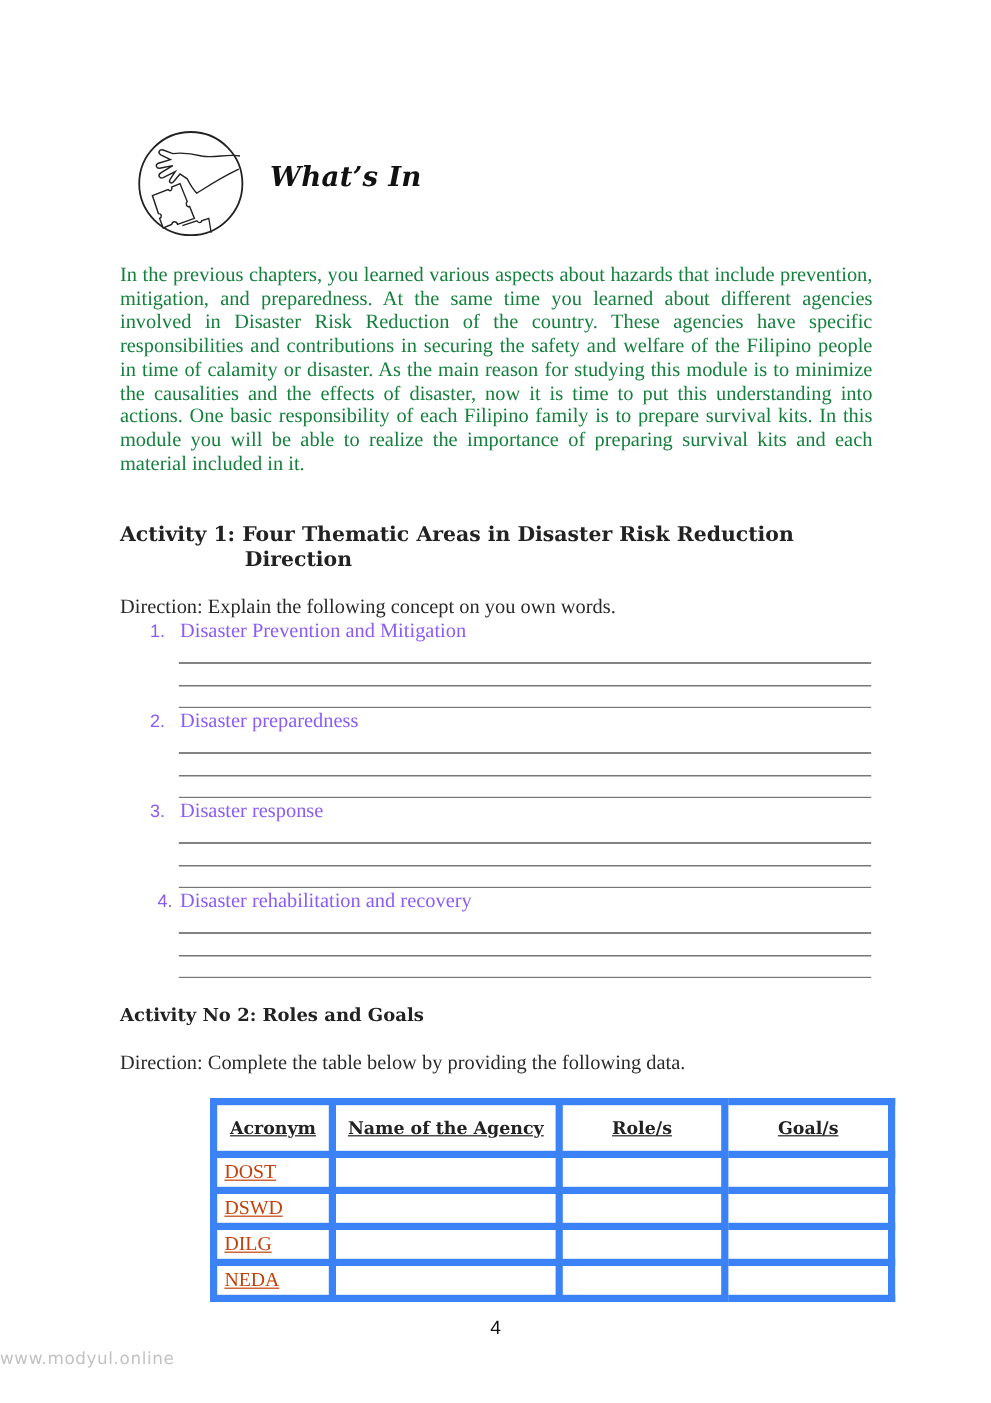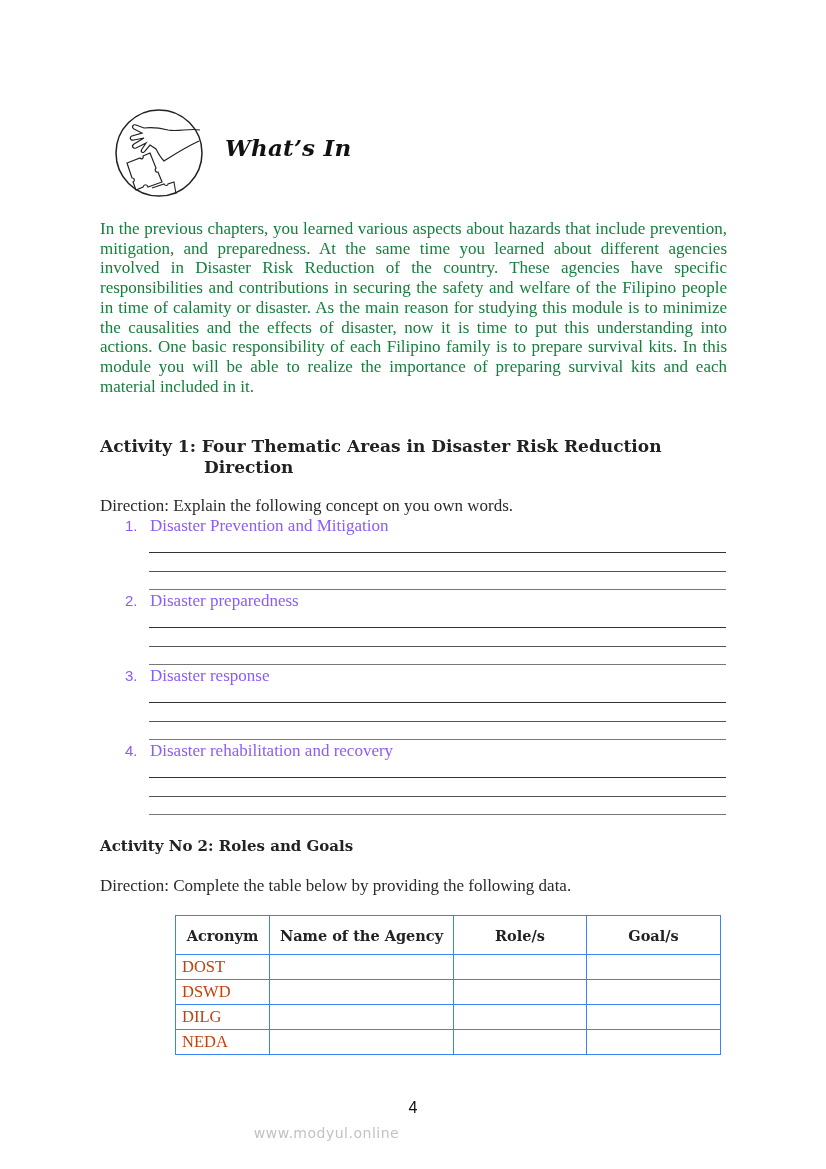--- a/index.html
+++ b/index.html
@@ -10,26 +10,26 @@
   .act1-title { position: absolute; left: 100px; top: 436px; font-family: "DejaVu Serif", serif; font-weight: bold; font-size: 17px; color: #222; line-height: 21px; }
   .act1-title .l2 { display: block; padding-left: 104px; }
   .direction { position: absolute; left: 100px; font-family: "Liberation Serif", serif; font-size: 17px; color: #2a2a2a; }
   .item { position: absolute; left: 125px; font-family: "Liberation Serif", serif; font-size: 17px; color: #8b5cf6; }
   .item .num { display: inline-block; width: 25px; font-family: "Liberation Sans", sans-serif; font-size: 15px; }
   .line { position: absolute; left: 149px; width: 577px; height: 0; border-top: 1.3px solid #333; }
   .line.mid { border-top-color: #555; }
   .line.last { border-top: 1.3px solid #777; }
   .act2-title { position: absolute; left: 100px; top: 837px; font-family: "DejaVu Serif", serif; font-weight: bold; font-size: 15px; color: #222; }
   table.roles { position: absolute; left: 175px; top: 915px; border-collapse: collapse; }
-  table.roles td, table.roles th { border: 1px solid #3b82f6; padding: 0; }
+  table.roles td, table.roles th { border: 6px solid #3b82f6; padding: 0; text-decoration: underline; }
   table.roles th { font-family: "DejaVu Serif", serif; font-weight: bold; font-size: 14.5px; color: #222; height: 38px; line-height: 17px; text-align: center; }
   table.roles td { height: 24px; font-family: "Liberation Serif", serif; font-size: 16.5px; color: #c2410c; padding-left: 6px; }
   .c1 { width: 93px; } .c2 { width: 183px; } .c3 { width: 132px; } .c4 { width: 133px; }
   .page-num { position: absolute; left: 0; width: 826px; top: 1099px; text-align: center; font-family: "Liberation Sans", sans-serif; font-size: 16px; color: #111; }
-  .watermark { position: absolute; left: 0; width: 653px; top: 1125px; text-align: center; font-family: "DejaVu Sans", sans-serif; font-size: 14px; color: #c2c2c2; letter-spacing: 0.5px; }
+  .watermark { position: absolute; left: 0; width: 653px; top: 1125px; font-family: "DejaVu Sans", sans-serif; font-size: 14px; color: #c2c2c2; letter-spacing: 0.5px; }
 </style>
 </head>
 <body>
 
 <div class="icon-wrap">
   <svg width="94" height="90" viewBox="0 0 94 90">
     <circle cx="47" cy="45" r="43" fill="none" stroke="#222" stroke-width="1.5"></circle>
     <path d="M88 22 C78 20 66 24 56 22 C48 20 40 19 32 20 L24 17 C21 16 19 19 22 21 L30 25 L20 28 C17 29 18 33 22 32 L32 30 L22 36 C19 38 21 41 24 40 L34 35 L30 41 C28 44 31 46 33 43 L38 37 L44 41 C46 45 48 49 52 53 C60 48 72 40 87 33" fill="none" stroke="#222" stroke-width="1.2"></path>
     <path d="M15 55 L28 50 C30 52 32 50 31 48 L38 45 L44 60 C42 62 44 65 46 64 L50 74 L36 79 C35 76 32 76 31 79 L24 82 L21 74 C23 73 23 70 20 70 Z" fill="#fff" stroke="#222" stroke-width="1.2"></path>
     <path d="M40 80 L52 76 C53 78 56 78 56 76 L62 74 L64 86" fill="none" stroke="#222" stroke-width="1.1"></path>
@@ -60,21 +60,21 @@
 <div class="line mid" style="top:646px;"></div>
 <div class="line last" style="top:664px;"></div>
 
 <div class="item" style="top:666px;">
   <span class="num">3.</span><span>Disaster response</span>
 </div>
 <div class="line" style="top:702px;"></div>
 <div class="line mid" style="top:721px;"></div>
 <div class="line last" style="top:739px;"></div>
 
-<div class="item" style="top:741px;">
+<div class="item" style="top:741px;text-align:center;">
   <span class="num">4.</span><span>Disaster rehabilitation and recovery</span>
 </div>
 <div class="line" style="top:777px;"></div>
 <div class="line mid" style="top:796px;"></div>
 <div class="line last" style="top:814px;"></div>
 
 <div class="act2-title">Activity No 2: Roles and Goals</div>
 <div class="direction" style="top:876px;">Direction: Complete the table below by providing the following data.</div>
 
 <table class="roles">

